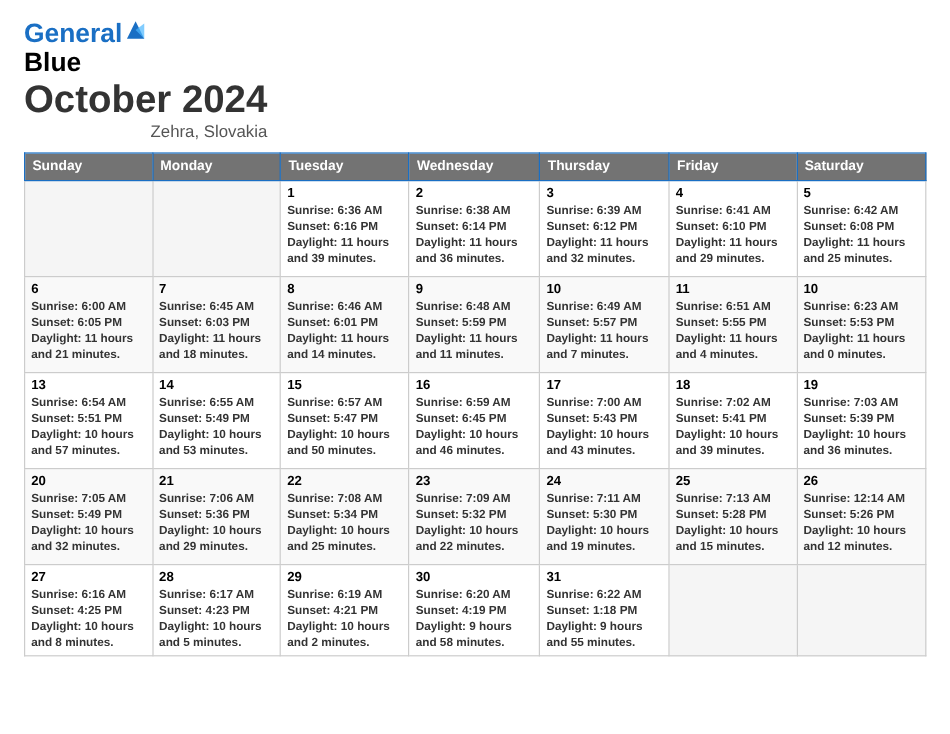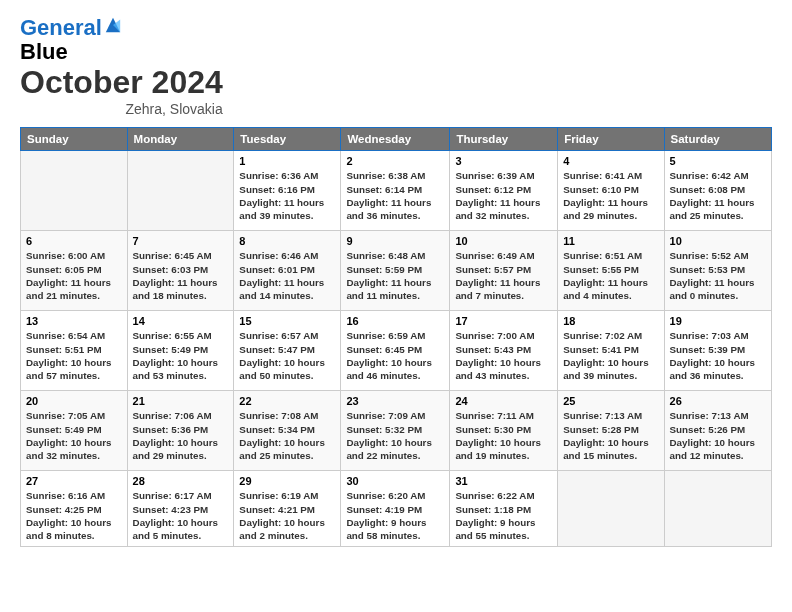--- a/index.html
+++ b/index.html
@@ -201,21 +201,21 @@
 Daylight: 11 hours and 7 minutes.</div>
           </td>
           <td>
             <span class="day-num">11</span>
             <div class="day-info">Sunrise: 6:51 AM
 Sunset: 5:55 PM
 Daylight: 11 hours and 4 minutes.</div>
           </td>
           <td>
             <span class="day-num">10</span>
-            <div class="day-info">Sunrise: 5:52 AM
+            <div class="day-info">Sunrise: 6:23 AM
 Sunset: 5:53 PM
 Daylight: 11 hours and 0 minutes.</div>
           </td>
         </tr>
         <tr>
           <td>
             <span class="day-num">13</span>
             <div class="day-info">Sunrise: 6:54 AM
 Sunset: 5:51 PM
 Daylight: 10 hours and 57 minutes.</div>
@@ -289,21 +289,21 @@
 Daylight: 10 hours and 19 minutes.</div>
           </td>
           <td>
             <span class="day-num">25</span>
             <div class="day-info">Sunrise: 7:13 AM
 Sunset: 5:28 PM
 Daylight: 10 hours and 15 minutes.</div>
           </td>
           <td>
             <span class="day-num">26</span>
-            <div class="day-info">Sunrise: 7:13 AM
+            <div class="day-info">Sunrise: 12:14 AM
 Sunset: 5:26 PM
 Daylight: 10 hours and 12 minutes.</div>
           </td>
         </tr>
         <tr class="last-row">
           <td>
             <span class="day-num">27</span>
             <div class="day-info">Sunrise: 6:16 AM
 Sunset: 4:25 PM
 Daylight: 10 hours and 8 minutes.</div>

